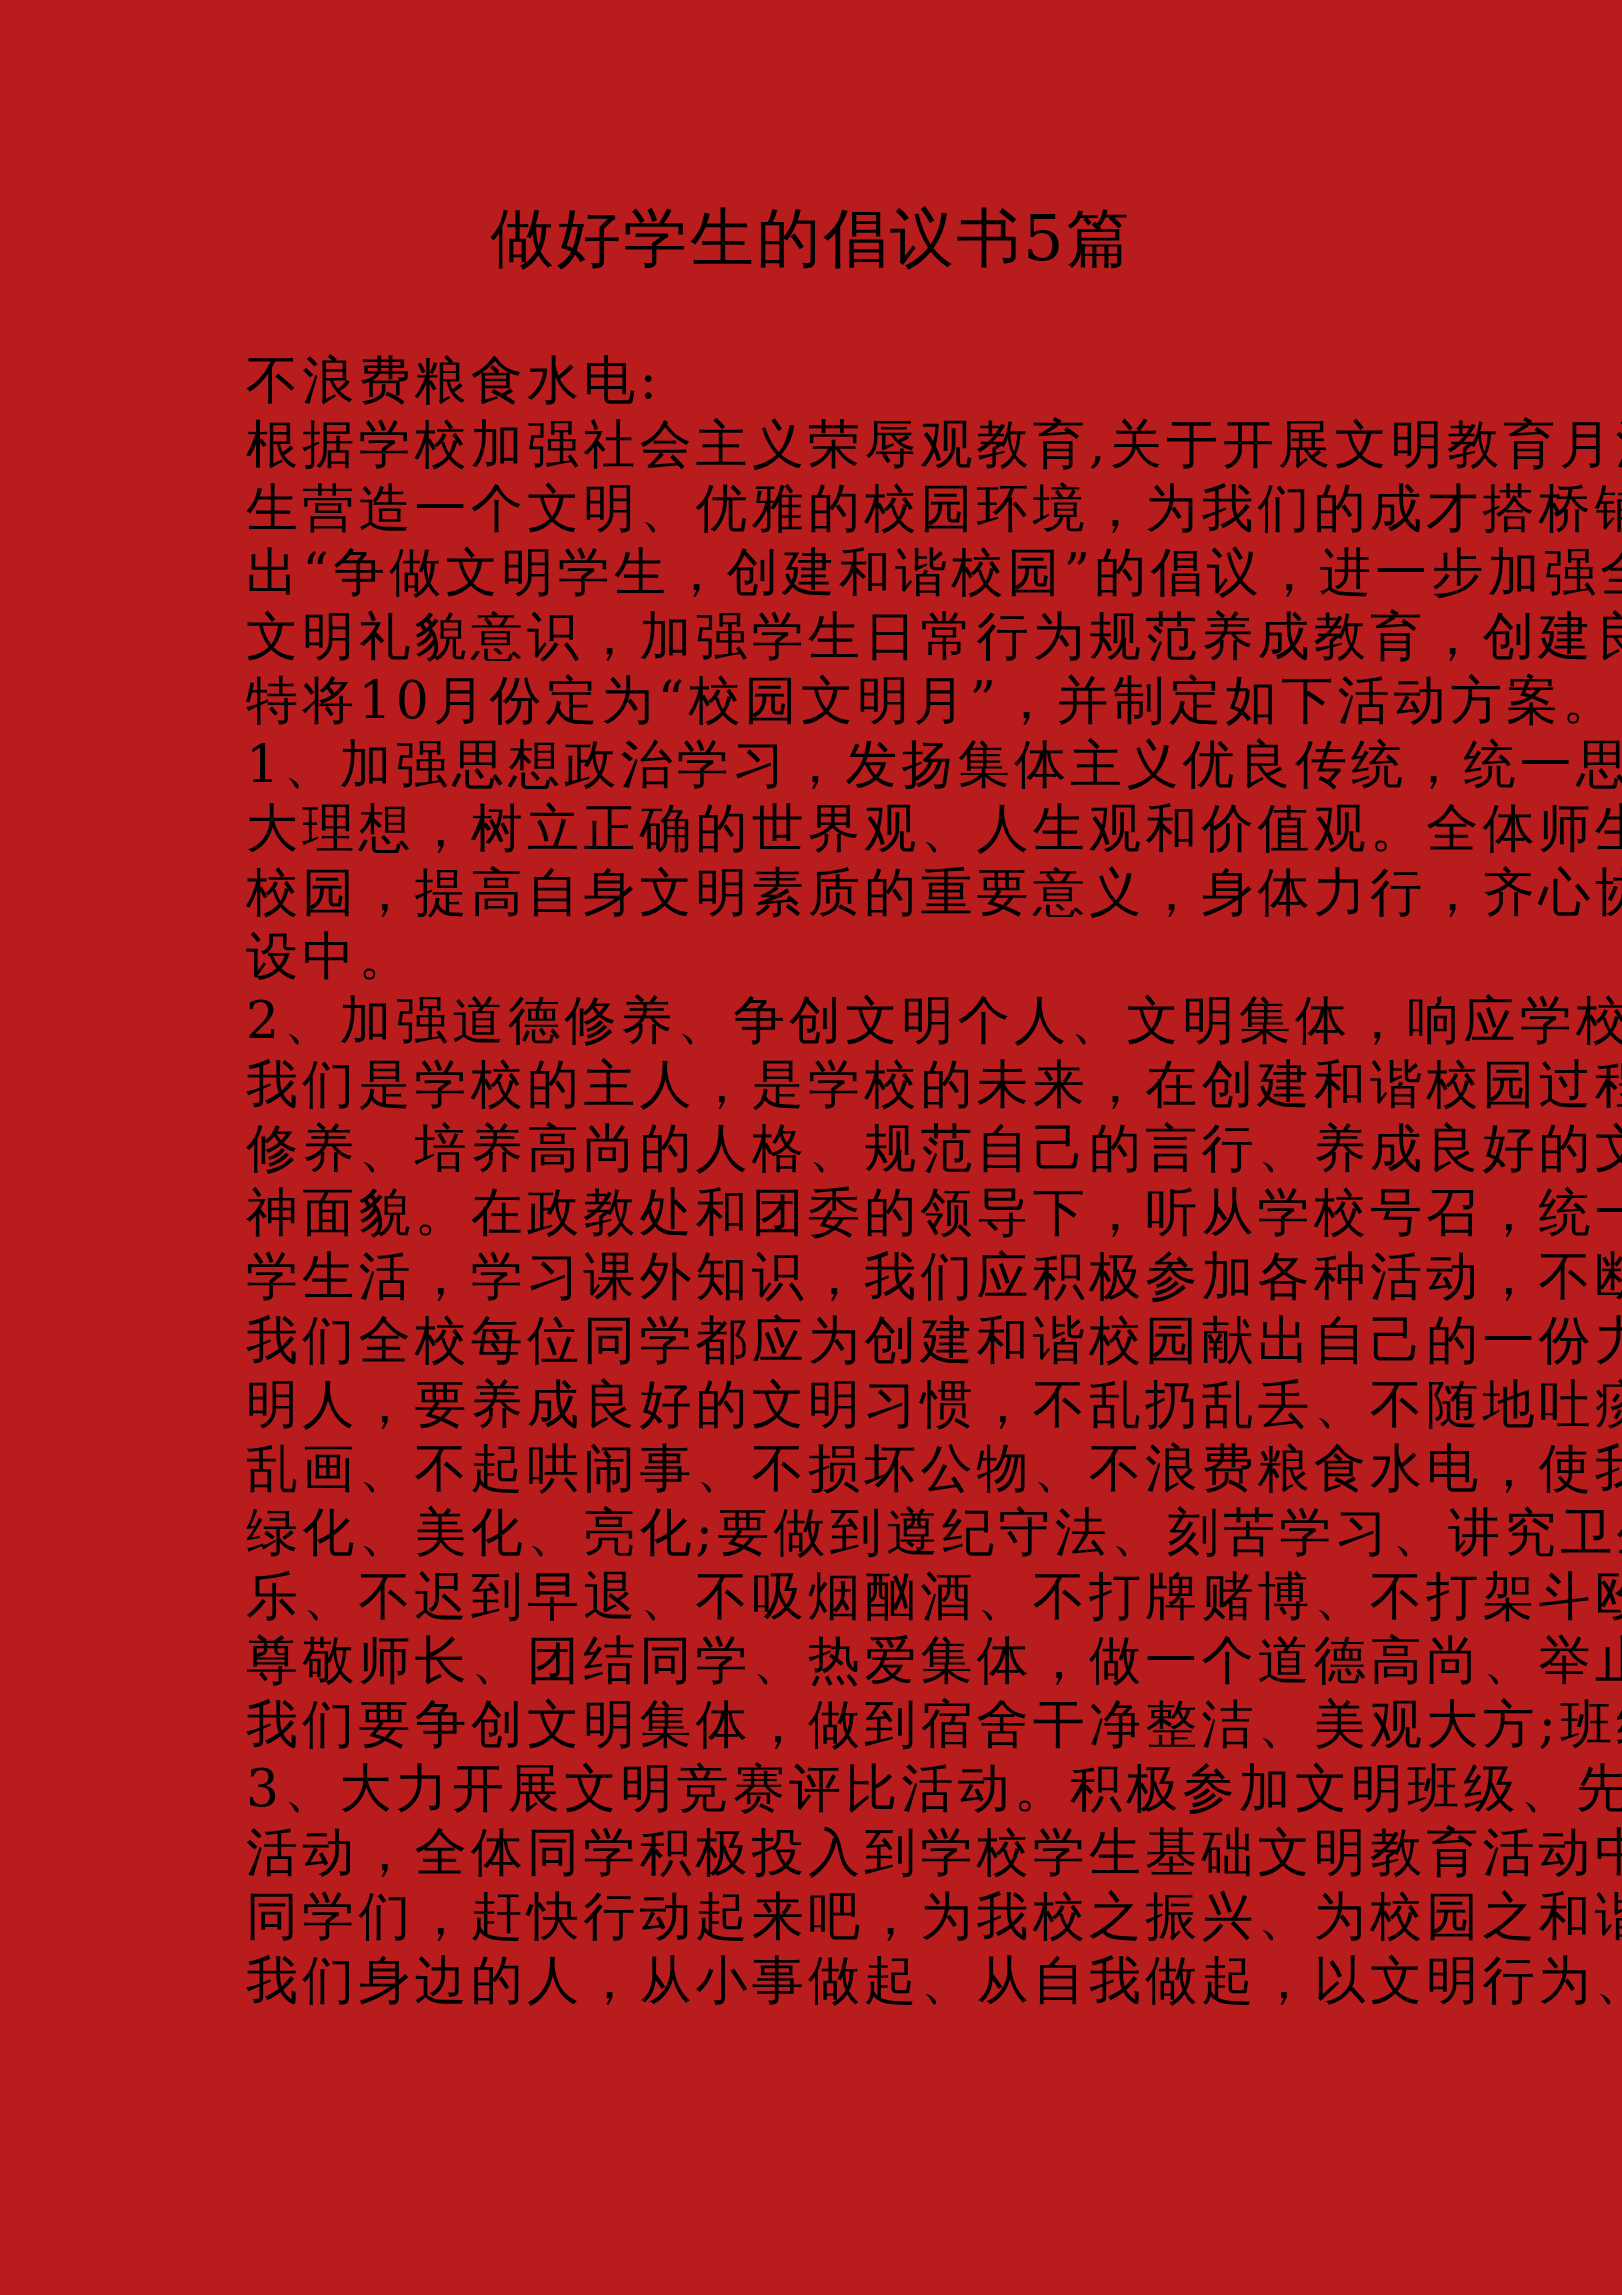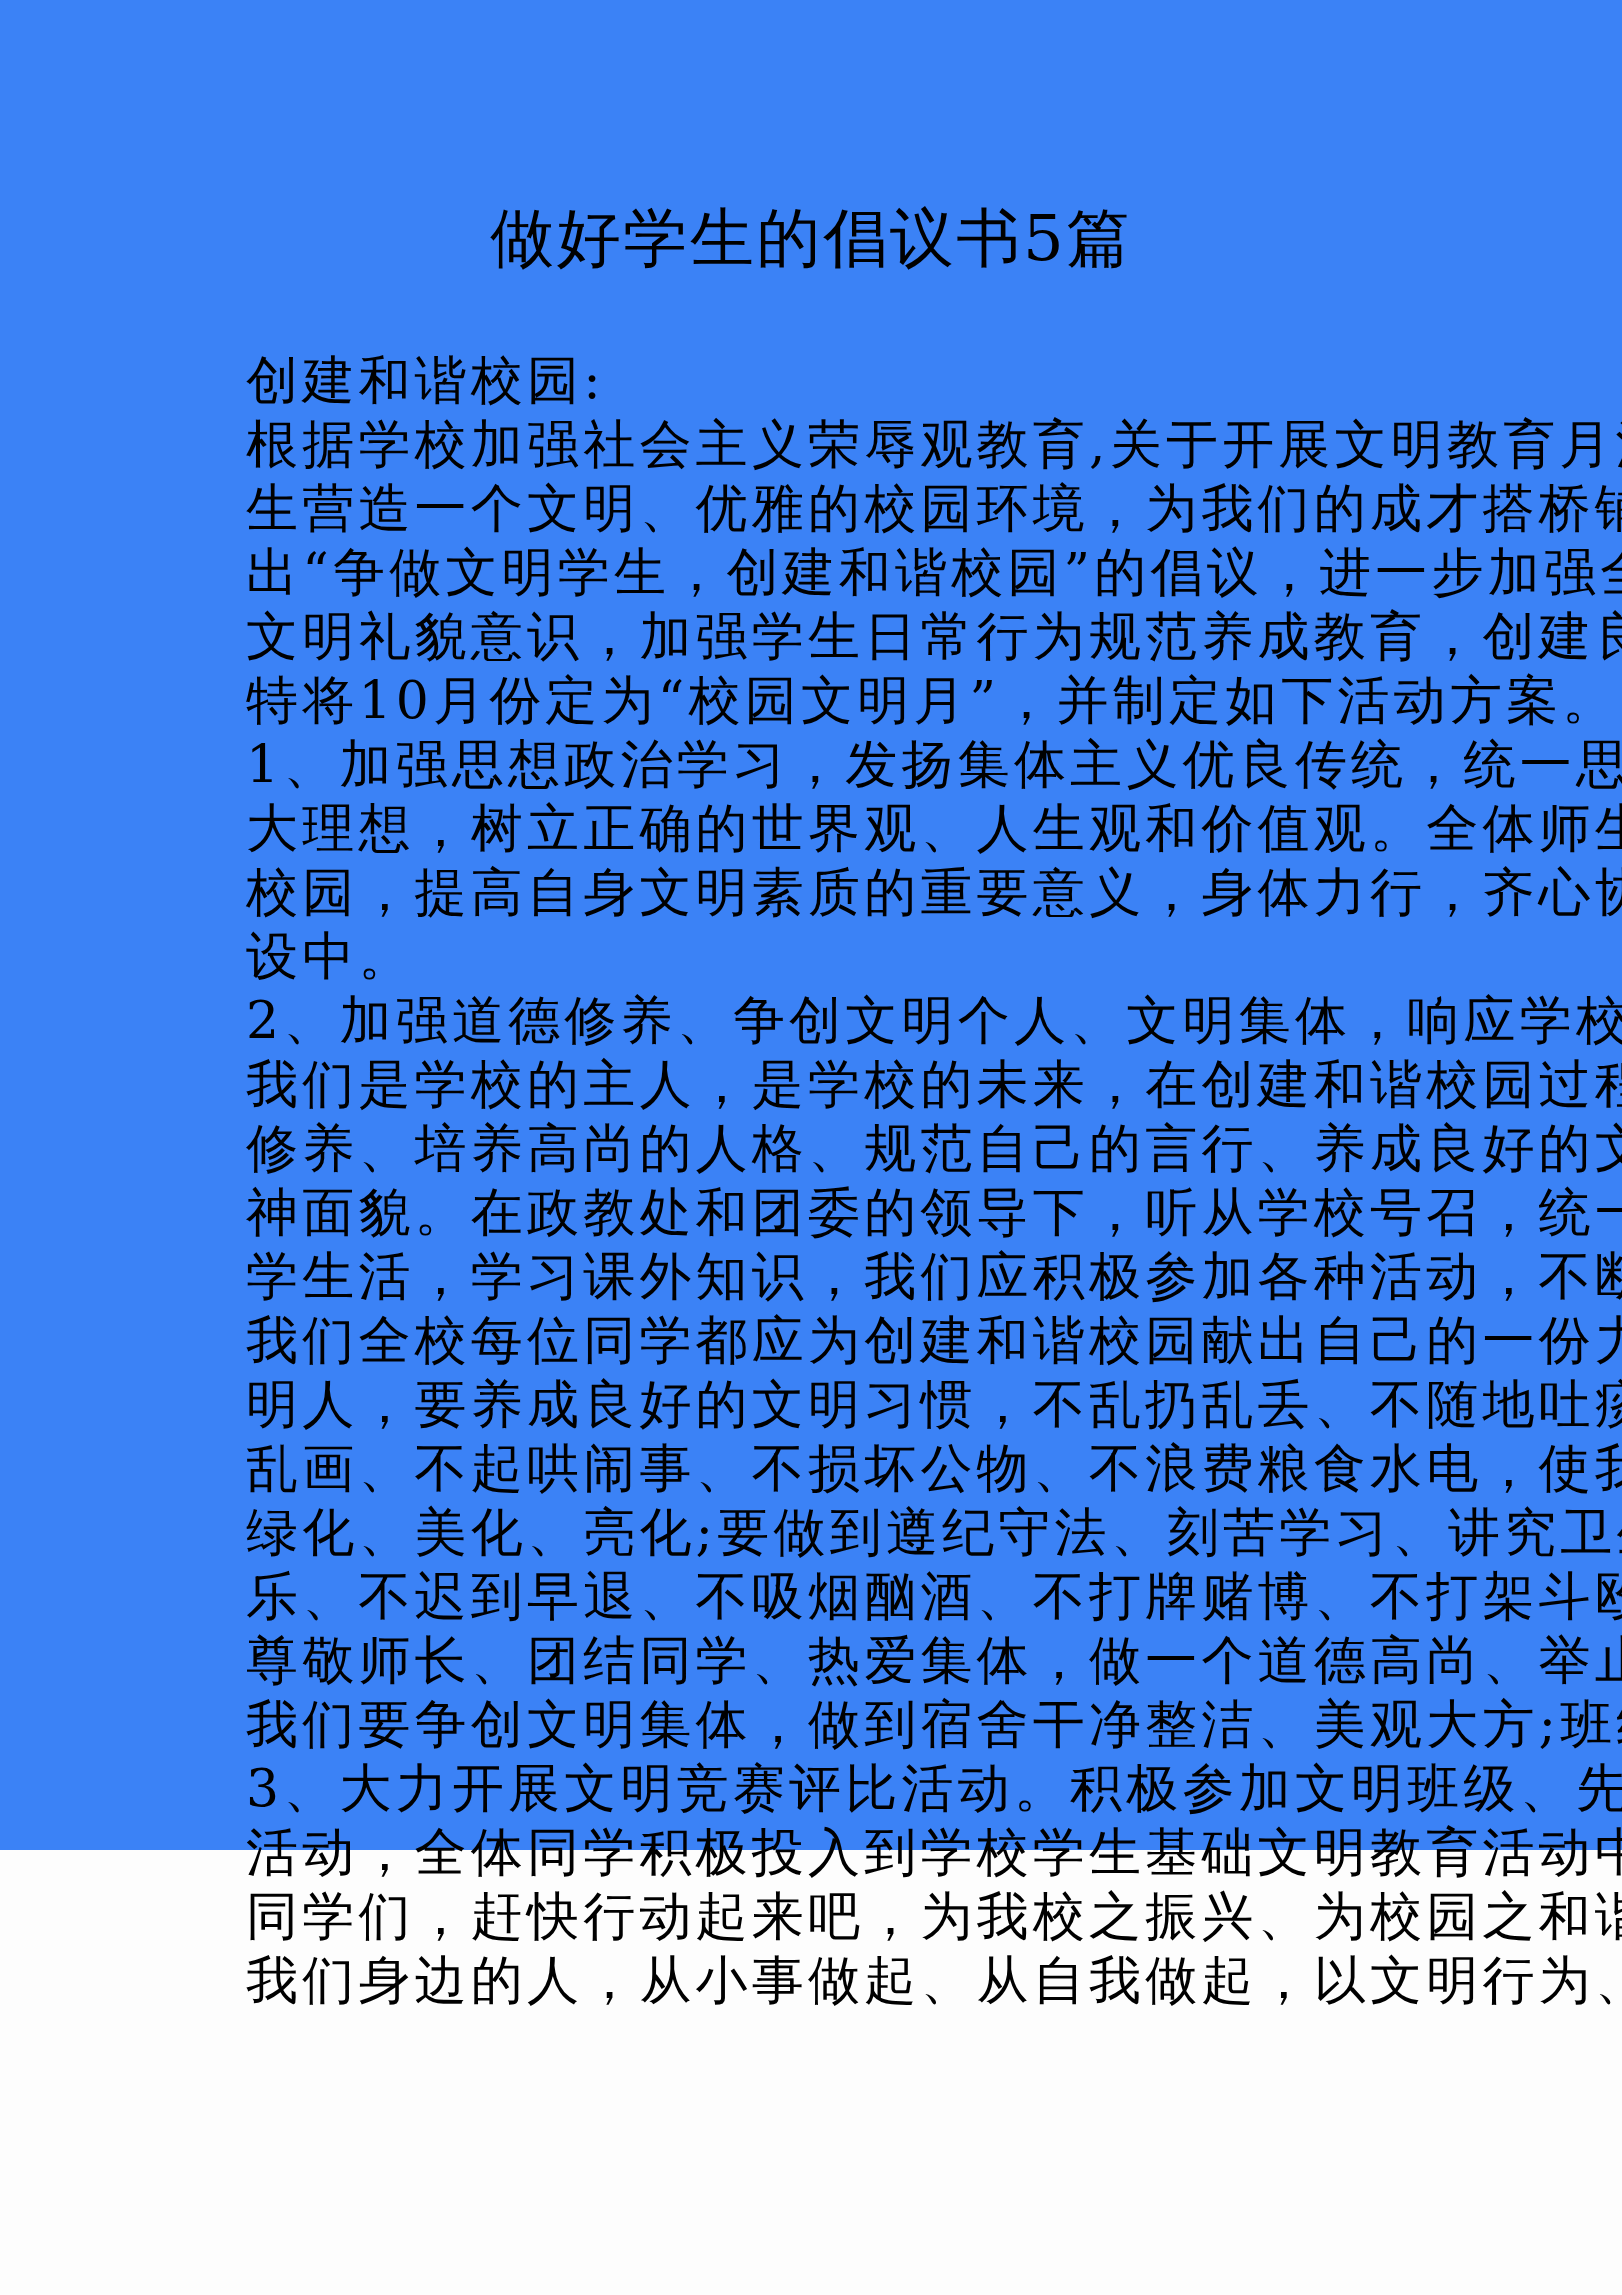--- a/index.html
+++ b/index.html
@@ -13,22 +13,22 @@
       position: relative;
       overflow: hidden;
       color: #000;
       font-family: "DejaVu Serif", "Liberation Serif", serif;
     }
     .page {
       position: absolute;
       left: 0;
       top: 0;
       width: 1623px;
-      height: 1850px;
-      background: #3b82f6;
+      height: 2295px;
+      background: #b91c1c;
     }
     .title {
       position: absolute;
       top: 196px;
       left: 0;
       width: 1623px;
       text-align: center;
       font-size: 64px;
       line-height: 85px;
       letter-spacing: 2.6px;
@@ -49,21 +49,21 @@
       white-space: nowrap;
       letter-spacing: 4.2px;
     }
   </style>
 </head>
 <body>
 
 <div class="page">
   <h1 class="title">做好学生的倡议书5篇</h1>
   <div class="body-text">
-    <span class="line">创建和谐校园:</span>
+    <span class="line">不浪费粮食水电:</span>
     <span class="line">根据学校加强社会主义荣辱观教育,关于开展文明教育月活动的要求，为全校师</span>
     <span class="line">生营造一个文明、优雅的校园环境，为我们的成才搭桥铺路。我们向全校学生发</span>
     <span class="line">出“争做文明学生，创建和谐校园”的倡议，进一步加强全校师生的环境卫生和</span>
     <span class="line">文明礼貌意识，加强学生日常行为规范养成教育，创建良好、和谐的育人环境。</span>
     <span class="line">特将10月份定为“校园文明月”，并制定如下活动方案。</span>
     <span class="line">1、加强思想政治学习，发扬集体主义优良传统，统一思想，提高认识，树立远</span>
     <span class="line">大理想，树立正确的世界观、人生观和价值观。全体师生必须充分认识建设文明</span>
     <span class="line">校园，提高自身文明素质的重要意义，身体力行，齐心协力，投入和谐校园的建</span>
     <span class="line">设中。</span>
     <span class="line">2、加强道德修养、争创文明个人、文明集体，响应学校号召，共建和谐校园。</span>

